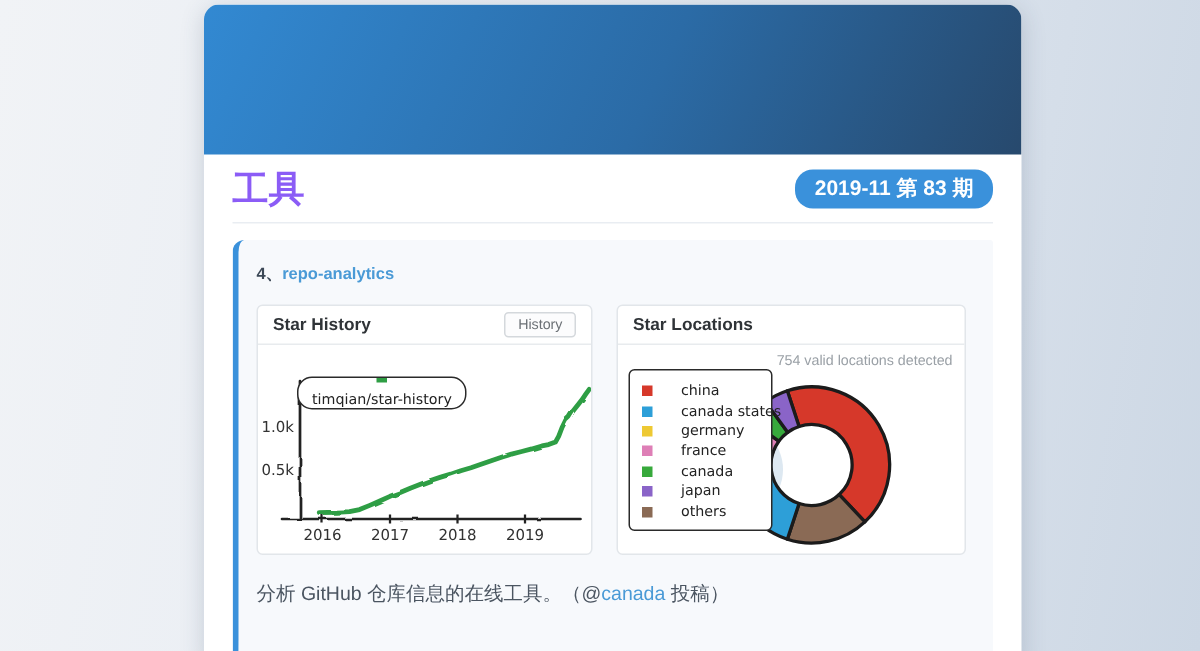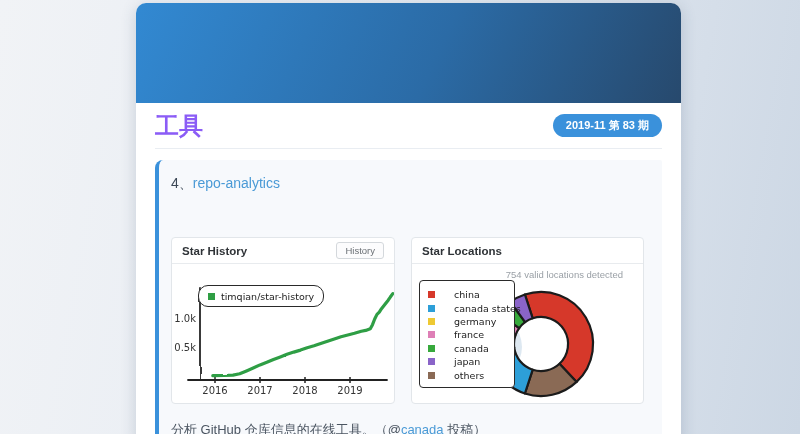--- a/index.html
+++ b/index.html
@@ -22,51 +22,51 @@
   }
   .hero h1{margin:0;padding-top:26px;font-size:22px;letter-spacing:1px;font-weight:bold;}
   .hero .sub{margin-top:11px;font-size:12px;color:rgba(255,255,255,.85);}
   .content{padding:0 19px;}
   .section-row{
     display:flex;align-items:center;justify-content:space-between;
     height:45px;border-bottom:1px solid #e9edf2;
   }
   .section-row h2{margin:0;font-size:24px;color:#8b5cf6;font-weight:bold;text-align:right;}
   .badge{
-    background:var(--accent,#3a91db);color:#fff;font-size:11px;font-weight:bold;
+    background:var(--accent,#3a91db);color:#fff;font-size:14px;font-weight:bold;
     padding:4px 13px;border-radius:12px;white-space:nowrap;cursor:pointer;border:none;
   }
   .item-card{
     margin-top:11px;background:#f7f9fc;border-left:4px solid var(--accent,#3a91db);
     border-radius:8px 2px 0 0;padding:15px 14px 20px 12px;min-height:290px;box-sizing:border-box;
   }
-  .item-title{font-size:14px;color:#3c4856;}
+  .item-title{font-size:11px;color:#3c4856;font-weight:bold;}
   .item-title a, .desc a{color:var(--link,#4a9ad6);text-decoration:none;cursor:pointer;}
   .charts-row{display:flex;gap:16px;margin-top:13px;}
-  .chart-card{background:#fff;border:1px solid #e2e6ea;border-radius:4px;box-sizing:border-box;height:167px;margin-top:31px;}
+  .chart-card{background:#fff;border:1px solid #e2e6ea;border-radius:4px;box-sizing:border-box;height:167px;}
   .chart-card.left{width:224px;}
   .chart-card.right{width:233px;}
   .chart-card .chead{
     height:26px;display:flex;align-items:center;justify-content:space-between;
     padding:0 10px;border-bottom:1px solid #e8ebee;box-sizing:border-box;
   }
   .chead .ctitle{font-size:11.5px;font-weight:bold;color:#2f3337;}
   .btn-growth{
     font-size:9.5px;color:#6b7075;background:#fcfcfd;border:1px solid #d4d8dc;
     border-radius:3px;padding:2px 8px;cursor:pointer;
   }
   .cbody{position:relative;height:139px;overflow:hidden;}
   .line-legend{
     position:absolute;left:26px;top:21px;height:20px;display:flex;align-items:center;gap:6px;
-    background:#fff;border:1.6px solid #2a2a2a;border-radius:10px;padding:0 9px;z-index:2;
+    background:#fff;border:1.6px solid #2a2a2a;border-radius:10px;padding:0 9px;z-index:2;flex-direction:column;
   }
   .line-legend .sq{width:7px;height:7px;background:#2f9e44;}
   .line-legend .txt{font-size:9.5px;color:#222;font-family:"DejaVu Sans",sans-serif;}
   .donut-note{
-    position:absolute;right:20px;top:5px;font-size:9.5px;color:#9aa0a6;z-index:2;
+    position:absolute;right:8px;top:5px;font-size:9.5px;color:#9aa0a6;z-index:2;
   }
   .donut-legend{
     position:absolute;left:7px;top:16px;width:96px;
     background:#fff;border:1.6px solid #2a2a2a;border-radius:4px;
     padding:7px 7px 5px 8px;z-index:3;box-sizing:border-box;
   }
   .donut-legend .row{display:flex;align-items:center;gap:19px;height:13.4px;}
   .donut-legend .sq{width:7px;height:7px;flex:0 0 auto;}
   .donut-legend .lbl{font-size:9.5px;color:#222;font-family:"DejaVu Sans",sans-serif;white-space:nowrap;}
   .soft-ellipse{

